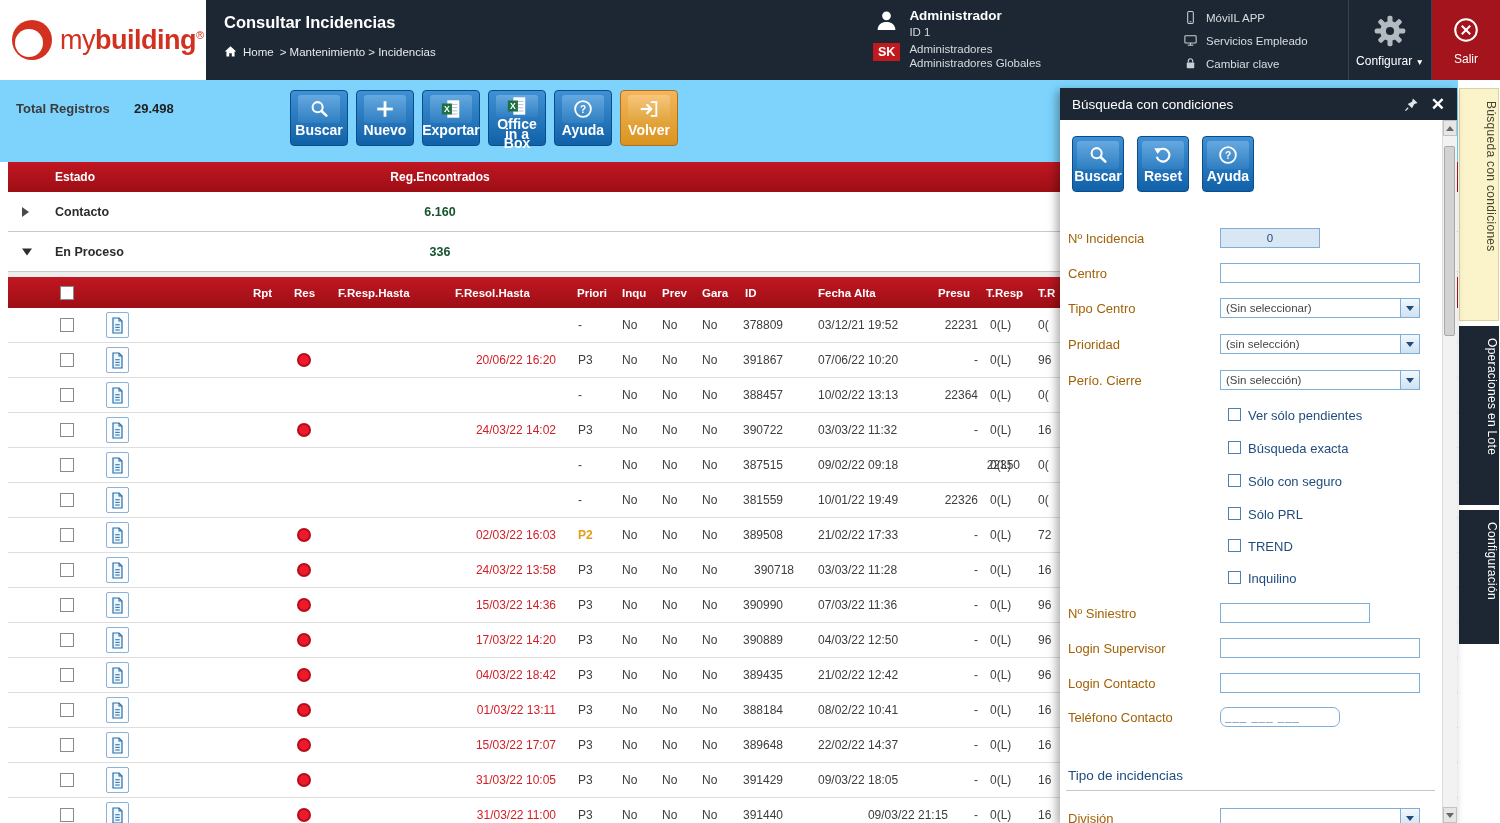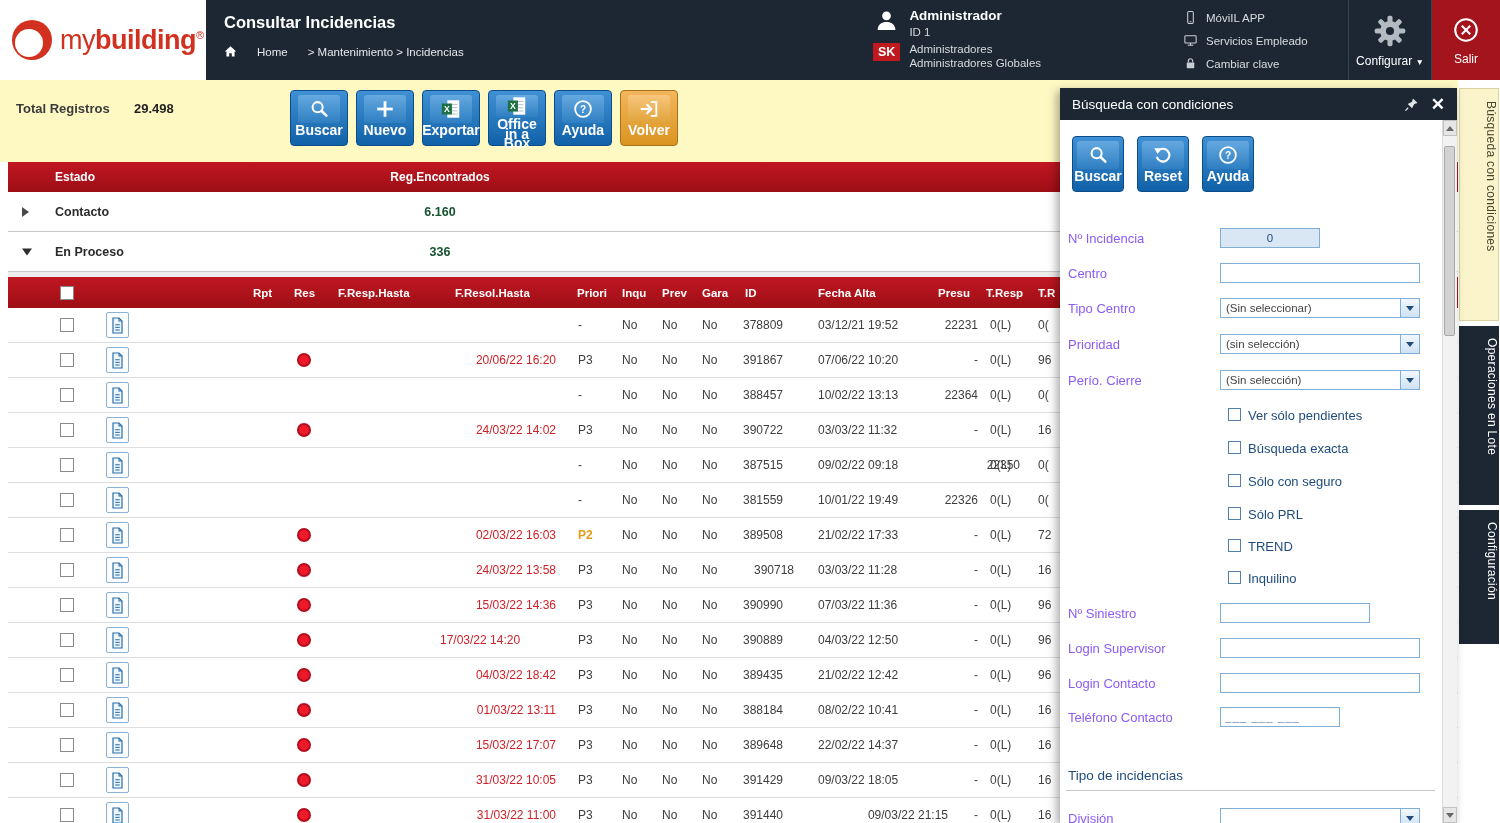--- a/index.html
+++ b/index.html
@@ -10,21 +10,21 @@
 .topbar{position:absolute;top:0;left:0;width:1500px;height:80px;background:#1c2733;display:flex;align-items:stretch;z-index:10}
 .logo-box{width:206px;background:#fff;display:flex;align-items:center;padding-left:12px;gap:8px;flex:0 0 auto}
 .logo-mark{width:40px;height:40px;border-radius:50%;background:#d3311f;position:relative;overflow:hidden;flex:0 0 auto}
 .logo-mark::after{content:"";position:absolute;left:3px;top:9px;width:28px;height:28px;border-radius:50%;background:#fff}
 .logo-text{font-size:27px;color:#d3311f;letter-spacing:-0.5px;white-space:nowrap}
 .lt-my{font-weight:400}
 .lt-b{font-weight:700}
 .lt-reg{font-size:11px;vertical-align:super}
 .title-block{flex:1;padding:13px 0 0 18px;min-width:0}
 .page-title{color:#fff;font-size:16.5px;font-weight:700}
-.breadcrumb{margin-top:13px;color:#e6e9ec;font-size:11.5px;display:flex;align-items:center;gap:20px;cursor:pointer}
+.breadcrumb{margin-top:13px;color:#e6e9ec;font-size:11.5px;display:flex;align-items:center;gap:6px;cursor:pointer}
 .home-ic{display:inline-flex}
 .home-ic svg{width:13px;height:13px}
 .user-block{width:310px;display:flex;gap:9px;padding-top:8px;flex:0 0 auto}
 .u-col1{display:flex;flex-direction:column;align-items:center;gap:7px}
 .user-ic svg{width:25px;height:25px}
 .sk-badge{background:#c01a1f;color:#fff;font-weight:700;font-size:12.5px;padding:2px 5px;cursor:pointer}
 .user-name{color:#fff;font-weight:700;font-size:13.5px}
 .user-id{color:#d6dade;font-size:11.5px;margin:3px 0 4px}
 .user-role{color:#d6dade;font-size:11.5px;line-height:14px}
 .quick-links{width:165px;padding-top:6px;flex:0 0 auto}
@@ -36,21 +36,21 @@
 .gear{display:inline-flex}
 .gear svg{width:36px;height:36px}
 .config-lbl{color:#fff;font-size:12px;white-space:nowrap}
 .caret{font-size:8.5px}
 .exit-block{width:68px;background:#a3141c;display:flex;flex-direction:column;align-items:center;justify-content:center;gap:4px;cursor:pointer;flex:0 0 auto}
 .exit-ic svg{width:30px;height:30px}
 .exit-lbl{color:#fff;font-size:12px}
 
 
 .main{position:absolute;top:80px;left:0;width:1458px;height:743px;background:#fff;overflow:hidden}
-.toolbar{height:82px;background:#fef9c3;position:relative}
+.toolbar{height:82px;background:#7dd3fc;position:relative}
 .total-label{position:absolute;left:16px;top:21px;font-size:13px;font-weight:700;color:#3b3b3b}
 .total-value{position:absolute;left:134px;top:21px;font-size:13px;font-weight:700;color:#1f1f1f}
 #toolbar-buttons{position:absolute;left:290px;top:10px;display:flex;gap:8px}
 .tb-btn{width:58px;height:56px;border-radius:4px;display:flex;flex-direction:column;align-items:center;cursor:pointer}
 .tb-btn.blue{background:linear-gradient(#3f90d4,#1161a8);border:1px solid #0b4d8a}
 .tb-btn.orange{background:linear-gradient(#f4b55c,#d9941f);border:1px solid #a8711b}
 .tb-ic{margin-top:4px;width:42px;height:28px;border-radius:3px;display:flex;align-items:center;justify-content:center}
 .blue .tb-ic{background:linear-gradient(#65a9e0,#2f7fc2)}
 .orange .tb-ic{background:linear-gradient(#f7c67d,#e0a33a)}
 .tb-ic svg{width:24px;height:22px}
@@ -83,21 +83,21 @@
 .panel{position:absolute;left:1060px;top:88px;width:397px;height:735px;background:#fff;z-index:20;box-shadow:-3px 3px 9px rgba(0,0,0,.35);display:flex;flex-direction:column}
 .panel-header{height:32px;background:#1c2733;display:flex;align-items:center;padding:0 12px;color:#fff;font-size:13.5px;flex:0 0 auto}
 .panel-title{flex:1}
 .pin-ic{display:inline-flex;margin-right:12px;cursor:pointer}
 .pin-ic svg{width:15px;height:15px}
 .close-ic{color:#fff;font-size:17px;cursor:pointer;line-height:15px;font-weight:700}
 .panel-body{position:relative;flex:1;background:#fff;overflow:hidden}
 #panel-buttons{position:absolute;left:12px;top:16px;display:flex;gap:13px}
 #panel-buttons .tb-btn{width:52px}
 .p-row{position:absolute;left:0;width:100%;height:22px}
-.p-label{position:absolute;left:8px;top:3px;font-size:13px;color:#8b5cf6;white-space:nowrap}
+.p-label{position:absolute;left:8px;top:3px;font-size:13px;color:#a16207;white-space:nowrap}
 .p-input{position:absolute;top:0;height:20px;border:1px solid #7fafd9;font-size:11.5px;color:#333;padding:0 4px;background:#fff;font-family:inherit;outline:none}
 .p-input.filled{background:#d9e7f5;text-align:center;color:#1f4c7d}
 .p-input.mask{color:#6b8cae;letter-spacing:1px}
 .p-select{position:absolute;top:0;height:20px;border:1px solid #7fafd9;background:#fff;display:flex;align-items:center;cursor:pointer}
 .p-select .val{flex:1;font-size:11.5px;color:#444;padding:0 5px;white-space:nowrap;overflow:hidden}
 .p-select .btn{width:19px;height:100%;border-left:1px solid #7fafd9;background:linear-gradient(#f2f8fd,#cfe2f2);display:flex;align-items:center;justify-content:center}
 .p-select .btn::after{content:"";border-left:4px solid transparent;border-right:4px solid transparent;border-top:5px solid #1f4c7d}
 .p-cbrow{position:absolute;left:0;width:100%;height:20px}
 .p-cb{position:absolute;left:168px;top:2px;width:13px;height:13px;border:1px solid #4f7fae;background:#fff;cursor:pointer}
 .p-cblabel{position:absolute;left:188px;top:2px;font-size:13px;color:#1f4c7d;white-space:nowrap}
@@ -519,21 +519,21 @@
         <span class="doc-btn">
           <svg viewBox="0 0 20 24">
             <path d="M4 2 h8 l4 4 v16 h-12 z" fill="#eef5fb" stroke="#2a6fa8" stroke-width="1.6"></path>
             <path d="M12 2 v4 h4" fill="none" stroke="#2a6fa8" stroke-width="1.4"></path>
             <line x1="7" y1="11" x2="13" y2="11" stroke="#2a6fa8" stroke-width="1.4"></line>
             <line x1="7" y1="14.5" x2="13" y2="14.5" stroke="#2a6fa8" stroke-width="1.4"></line>
             <line x1="7" y1="18" x2="13" y2="18" stroke="#2a6fa8" stroke-width="1.4"></line>
           </svg>
         </span>
         <span class="res-dot"></span>
-        <span class="g-cell red" style="left:432px;width:116px;text-align:left">17/03/22 14:20</span>
+        <span class="g-cell red" style="left:432px;width:116px;text-align:right">17/03/22 14:20</span>
         <span class="g-cell " style="left:570px;width:36px;text-align:left">P3</span>
         <span class="g-cell " style="left:614px;width:32px;text-align:left">No</span>
         <span class="g-cell " style="left:654px;width:32px;text-align:left">No</span>
         <span class="g-cell " style="left:694px;width:32px;text-align:left">No</span>
         <span class="g-cell " style="left:735px;width:62px;text-align:left">390889</span>
         <span class="g-cell " style="left:810px;width:120px;text-align:left">04/03/22 12:50</span>
         <span class="g-cell " style="left:922px;width:48px;text-align:right">-</span>
         <span class="g-cell " style="left:982px;width:46px;text-align:left">0(L)</span>
         <span class="g-cell " style="left:1030px;width:55px;text-align:left">96</span>
       </div>
@@ -752,21 +752,21 @@
       <div class="p-row" style="top:518px">
         <span class="p-label">Login Supervisor</span>
         <input class="p-input" style="left: 160px; width: 200px;" value="">
       </div>
       <div class="p-row" style="top:553px">
         <span class="p-label">Login Contacto</span>
         <input class="p-input" style="left: 160px; width: 200px;" value="">
       </div>
       <div class="p-row" style="top:587px">
         <span class="p-label">Teléfono Contacto</span>
-        <input class="p-input mask" style="left: 160px; width: 120px;" value="___ ___ ___">
+        <input class="p-input mask" style="left: 160px; width: 120px; border-radius: 7px;" value="___ ___ ___">
       </div>
       <div class="p-cbrow" style="top:286px">
         <span class="p-cb"></span>
         <span class="p-cblabel">Ver sólo pendientes</span>
       </div>
       <div class="p-cbrow" style="top:319px">
         <span class="p-cb"></span>
         <span class="p-cblabel">Búsqueda exacta</span>
       </div>
       <div class="p-cbrow" style="top:385px">

